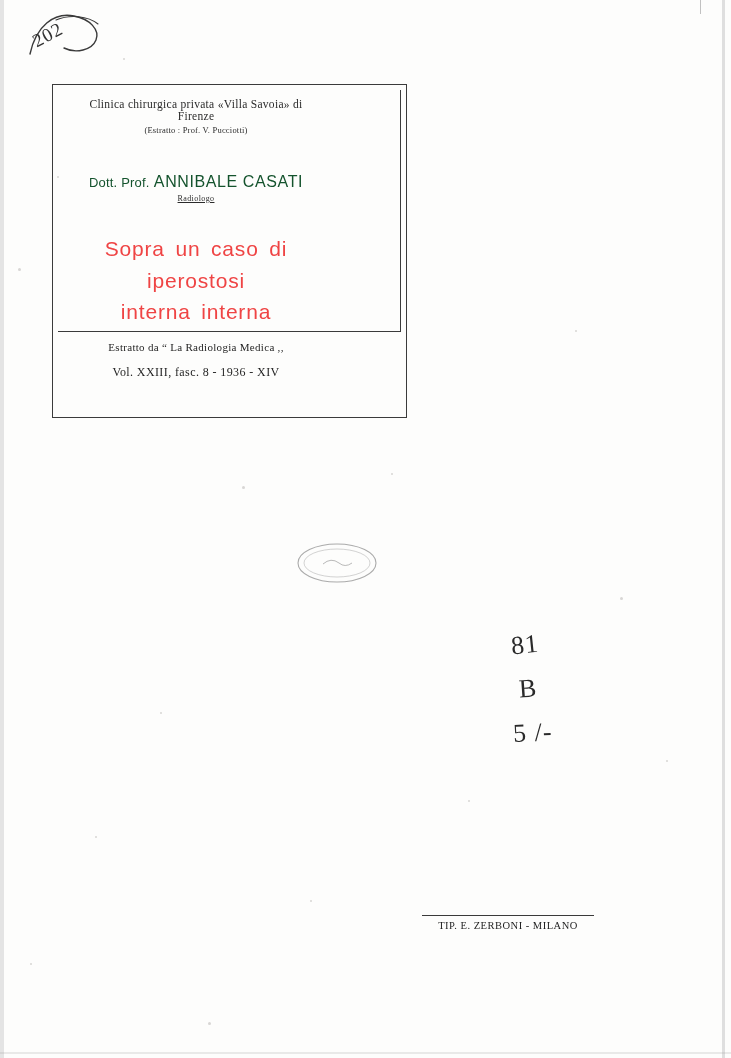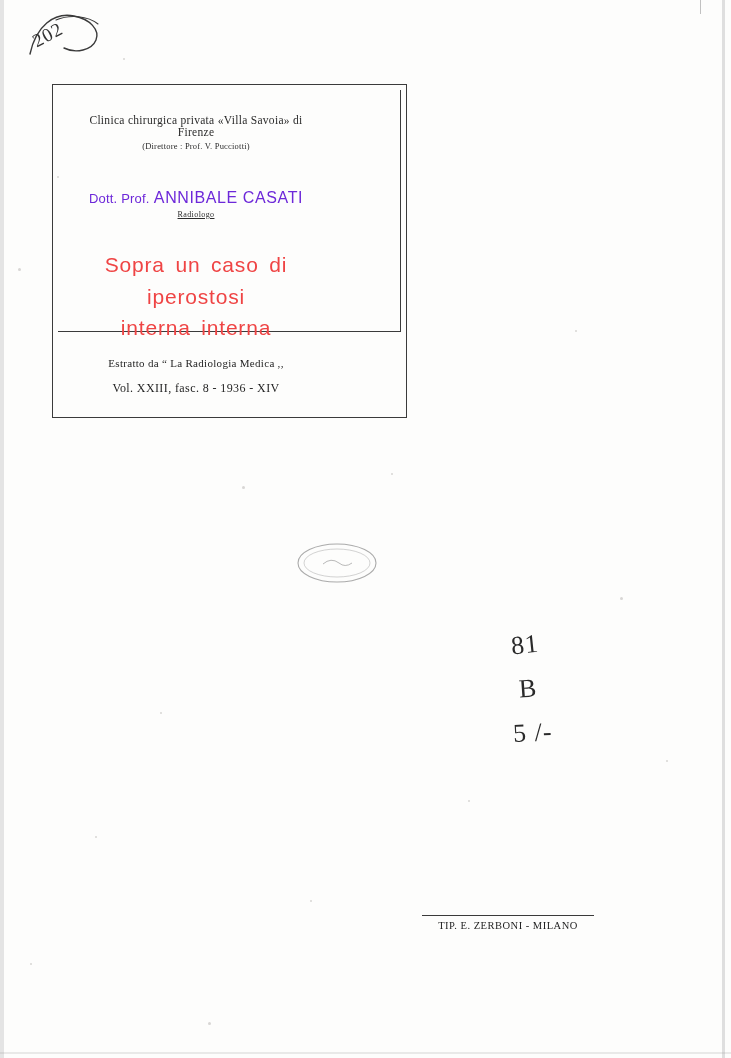--- a/index.html
+++ b/index.html
@@ -77,21 +77,21 @@
     border: 1px solid #3b3b3b;
     border-top: none;
     border-left: none;
     box-sizing: border-box;
     pointer-events: none;
   }
 
   .title-content {
     position: absolute;
     left: 52px;
-    top: 92px;
+    top: 76px;
     width: 288px;
     height: 334px;
     box-sizing: border-box;
     padding: 16px 20px 12px 20px;
     text-align: center;
   }
 
   .clinic-line {
     font-size: 11.5px;
     letter-spacing: .3px;
@@ -103,21 +103,21 @@
     font-size: 8.5px;
     color: #2b2b2b;
     margin-top: 3px;
     letter-spacing: .2px;
   }
 
   .author {
     margin-top: 38px;
     font-size: 16px;
     letter-spacing: .6px;
-    color: #6d28d9;
+    color: #14532d;
     font-family: "Liberation Sans", sans-serif;
     font-weight: 400;
   }
   .author .honorific {
     font-size: 13px;
     letter-spacing: .2px;
   }
   .author-role {
     margin-top: 3px;
     font-size: 8px;
@@ -242,21 +242,21 @@
     </svg>
     <span class="hw-num">202</span>
   </div>
 
   <div class="title-frame-outer"></div>
   <div class="title-frame-inner"></div>
 
   <div class="title-content">
 
     <div class="clinic-line">Clinica chirurgica privata «Villa Savoia» di Firenze</div>
-    <div class="clinic-sub">(Direttore : Prof. V. Pucciotti)</div>
+    <div class="clinic-sub">(Estratto : Prof. V. Pucciotti)</div>
 
     <div class="author">
       <span class="honorific">Dott. Prof.</span>
       <span>ANNIBALE CASATI</span>
     </div>
     <div class="author-role">Radiologo</div>
 
     <div class="doc-title">
       <div>Sopra un caso di iperostosi</div>
       <div>interna interna</div>

